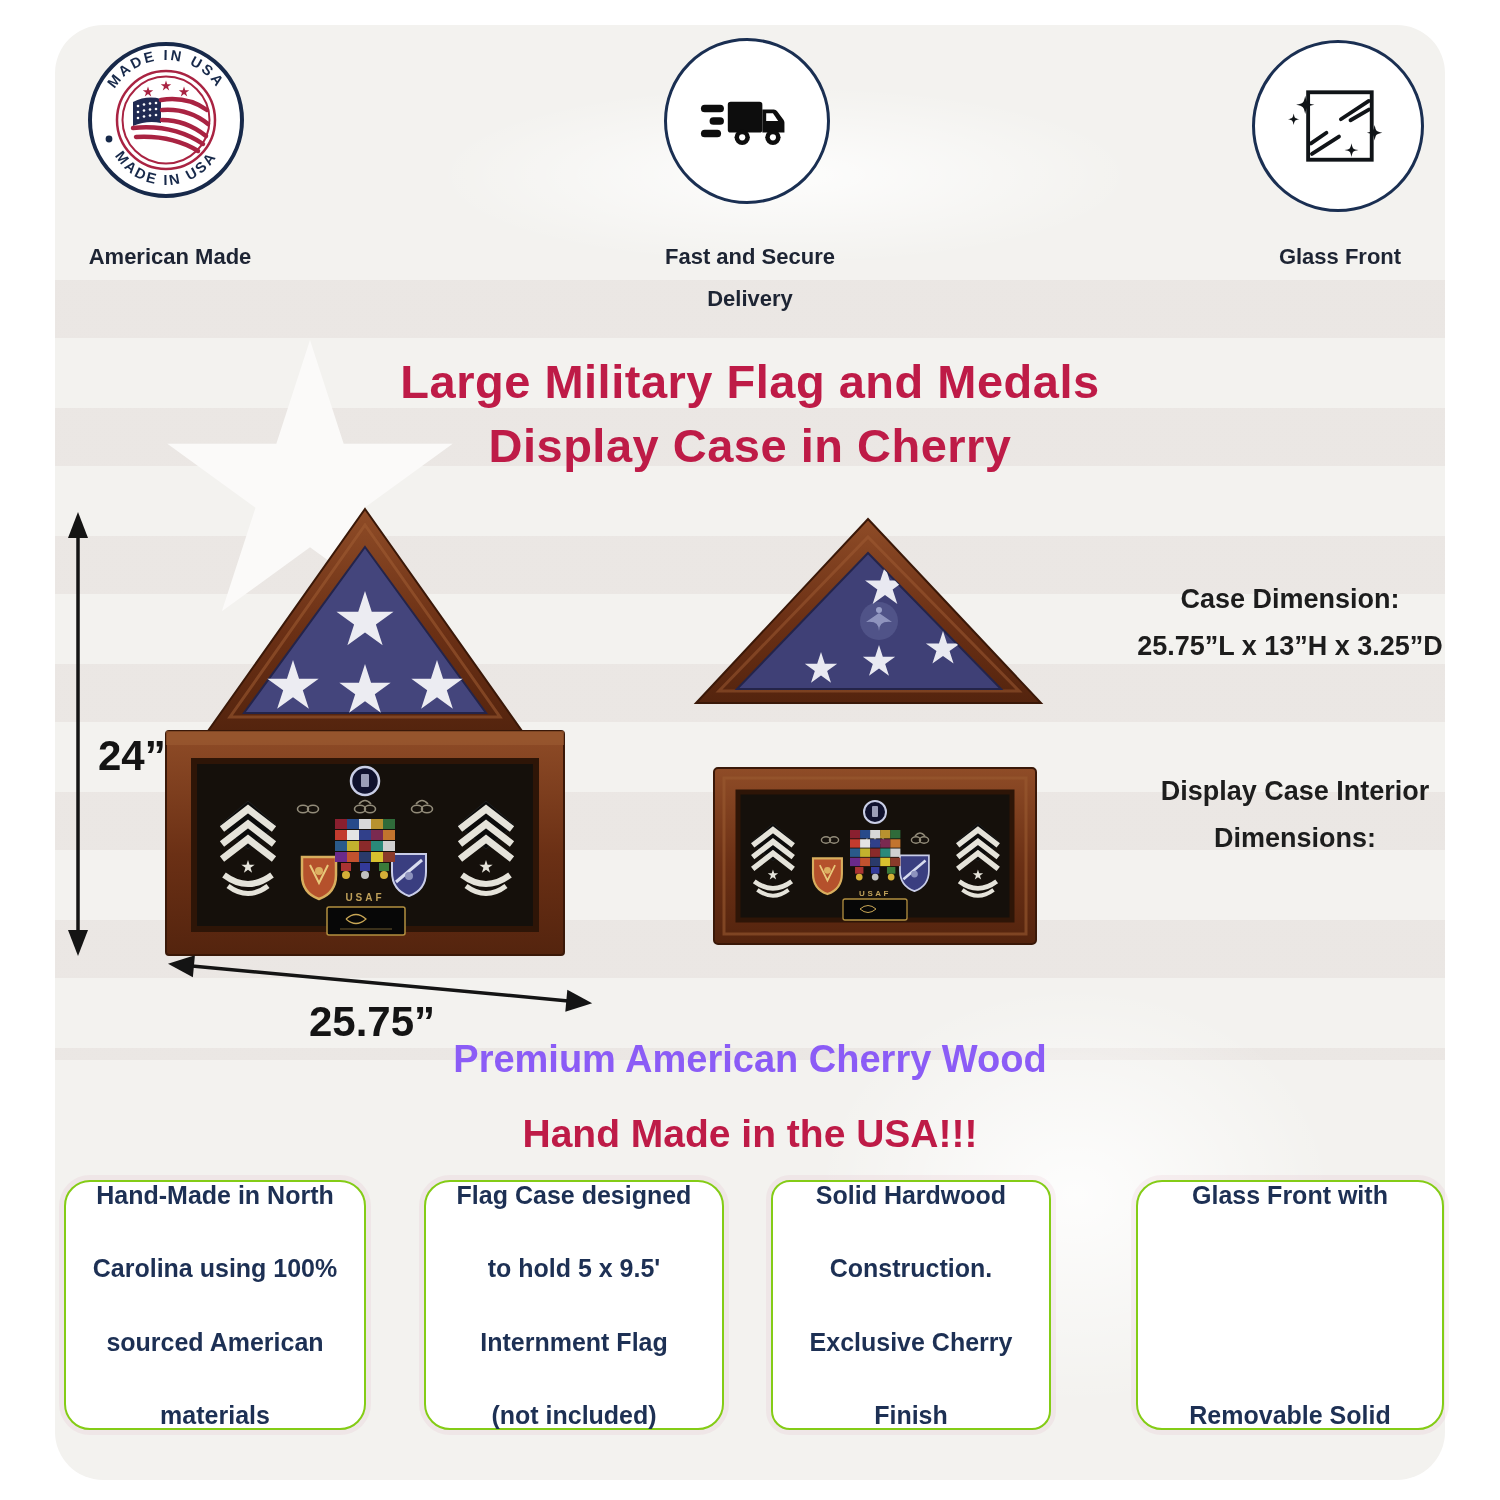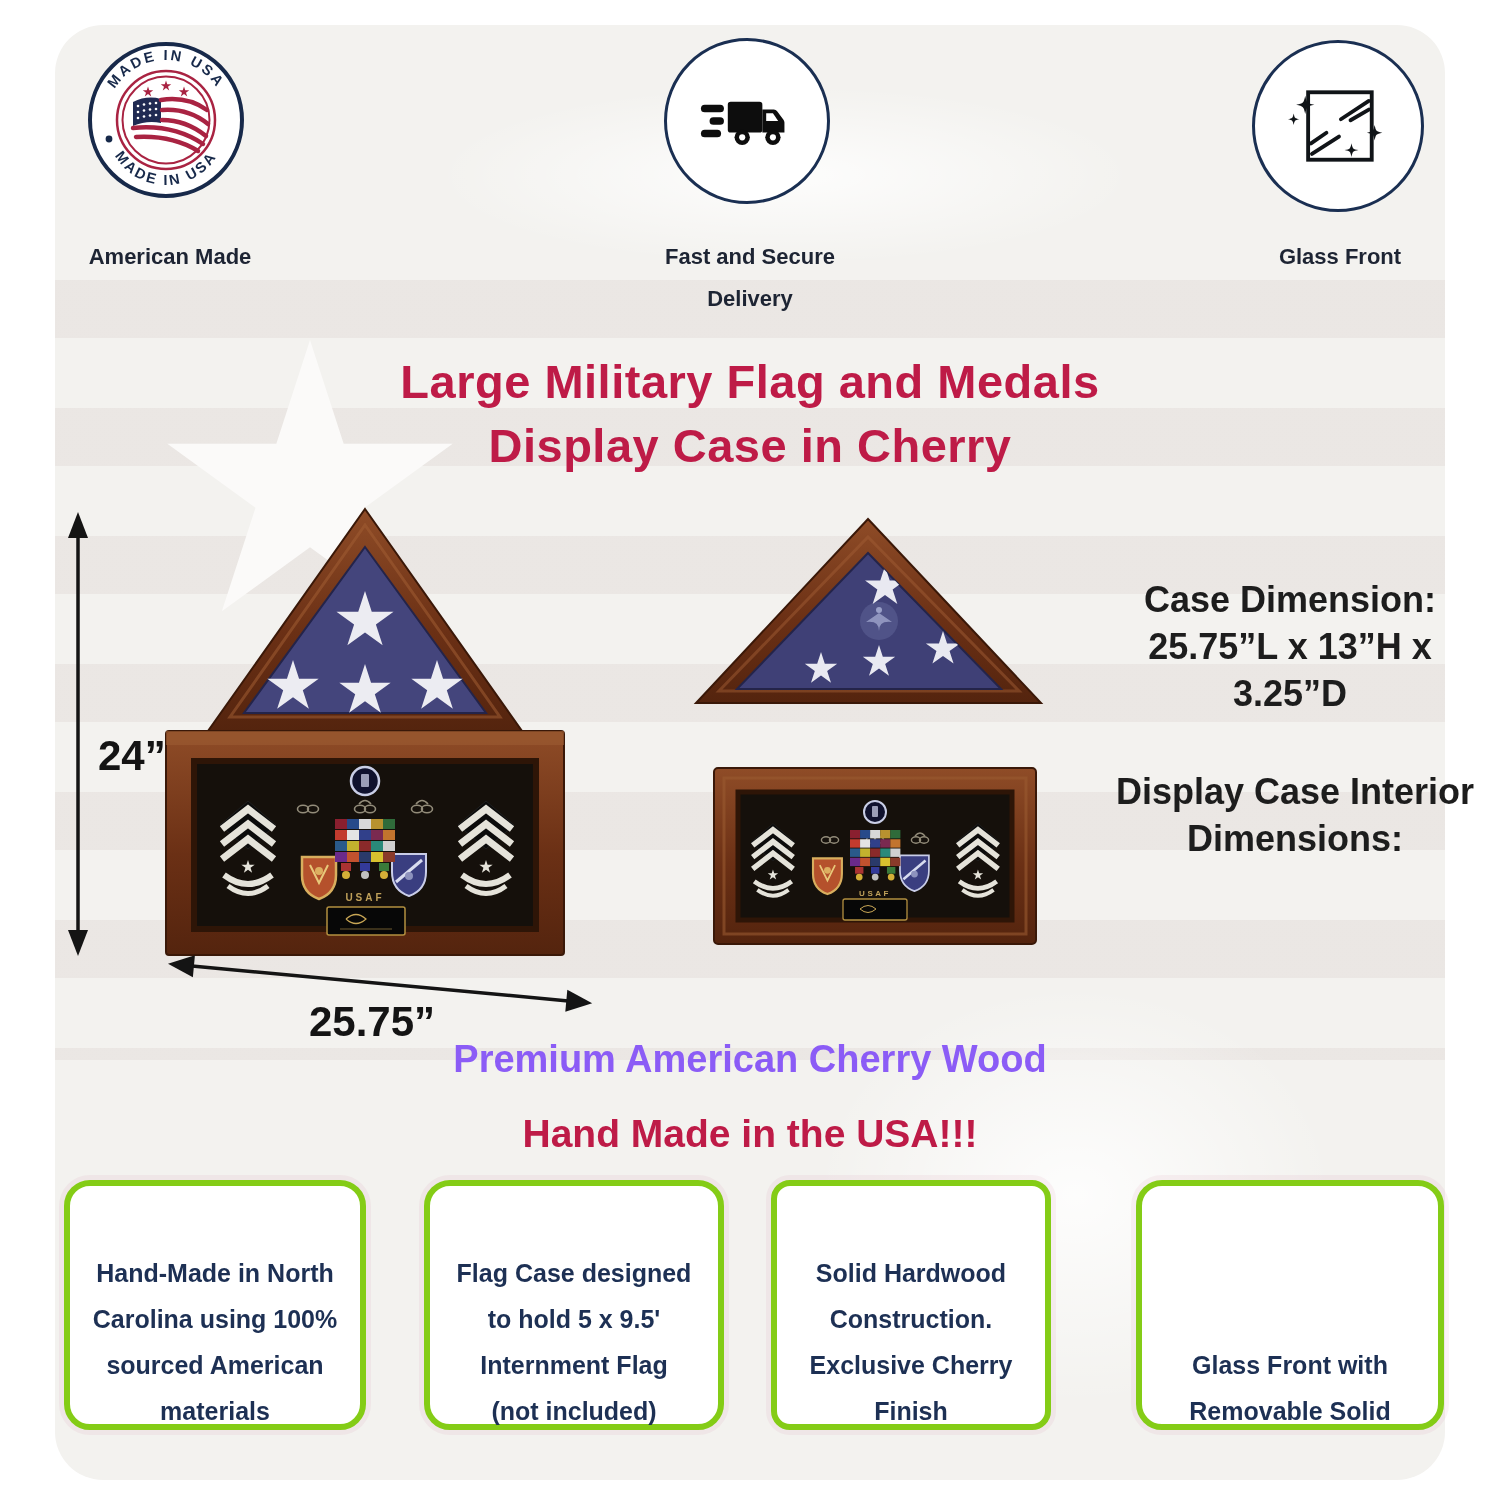--- a/index.html
+++ b/index.html
@@ -11,27 +11,27 @@
         background:repeating-linear-gradient(180deg, rgba(216,205,202,0.30) 0px, rgba(216,205,202,0.30) 58px,
         rgba(243,242,239,0) 58px, rgba(243,242,239,0) 128px);}
   .wm-blob{position:absolute;border-radius:50%;background:radial-gradient(closest-side, rgba(255,255,255,0.85), rgba(255,255,255,0));}
   .abs{position:absolute;}
   .feature-circle{position:absolute;background:#ffffff;border:3px solid #1a2f52;border-radius:50%;
         display:flex;align-items:center;justify-content:center;}
   .feature-label{position:absolute;font-weight:bold;font-size:22px;color:#1d2433;text-align:center;line-height:42px;}
   .title{position:absolute;left:150px;top:350px;width:1200px;text-align:center;
         color:#be1b47;font-weight:800;font-size:47px;line-height:64px;letter-spacing:0.5px;}
   .dim-label{position:absolute;font-weight:bold;font-size:42px;color:#141414;}
-  .dim-text{position:absolute;text-align:center;color:#1d1d1d;font-weight:bold;font-size:36px;line-height:47px;}
+  .dim-text{position:absolute;text-align:center;color:#1d1d1d;font-weight:bold;font-size:27px;line-height:47px;}
   .materials-line1{position:absolute;left:150px;top:1038px;width:1200px;text-align:center;
         font-weight:bold;font-size:38px;color:#8b5cf6;}
   .materials-line2{position:absolute;left:150px;top:1112px;width:1200px;text-align:center;
         font-weight:bold;font-size:39px;color:#be1b47;}
-  .benefit{position:absolute;top:1180px;height:250px;background:#ffffff;border:6px solid #84cc16;
-        border-radius:26px;display:flex;flex-direction:column;justify-content:flex-end;align-items:center;
+  .benefit{position:absolute;top:1180px;height:250px;background:#ffffff;border:2px solid #84cc16;
+        border-radius:26px;display:flex;flex-direction:column;justify-content:space-between;align-items:center;
         row-gap:20px;box-shadow:0 0 0 5px rgba(205,90,130,0.07);box-sizing:border-box;}
   .benefit div{font-size:25px;font-weight:bold;color:#1d3054;line-height:26px;}
   .benefit div:empty{display:none;}
   svg text{font-family:"Liberation Sans",sans-serif;font-weight:bold;}
 </style>
 </head>
 <body>
 
 <div id="stage">
 

